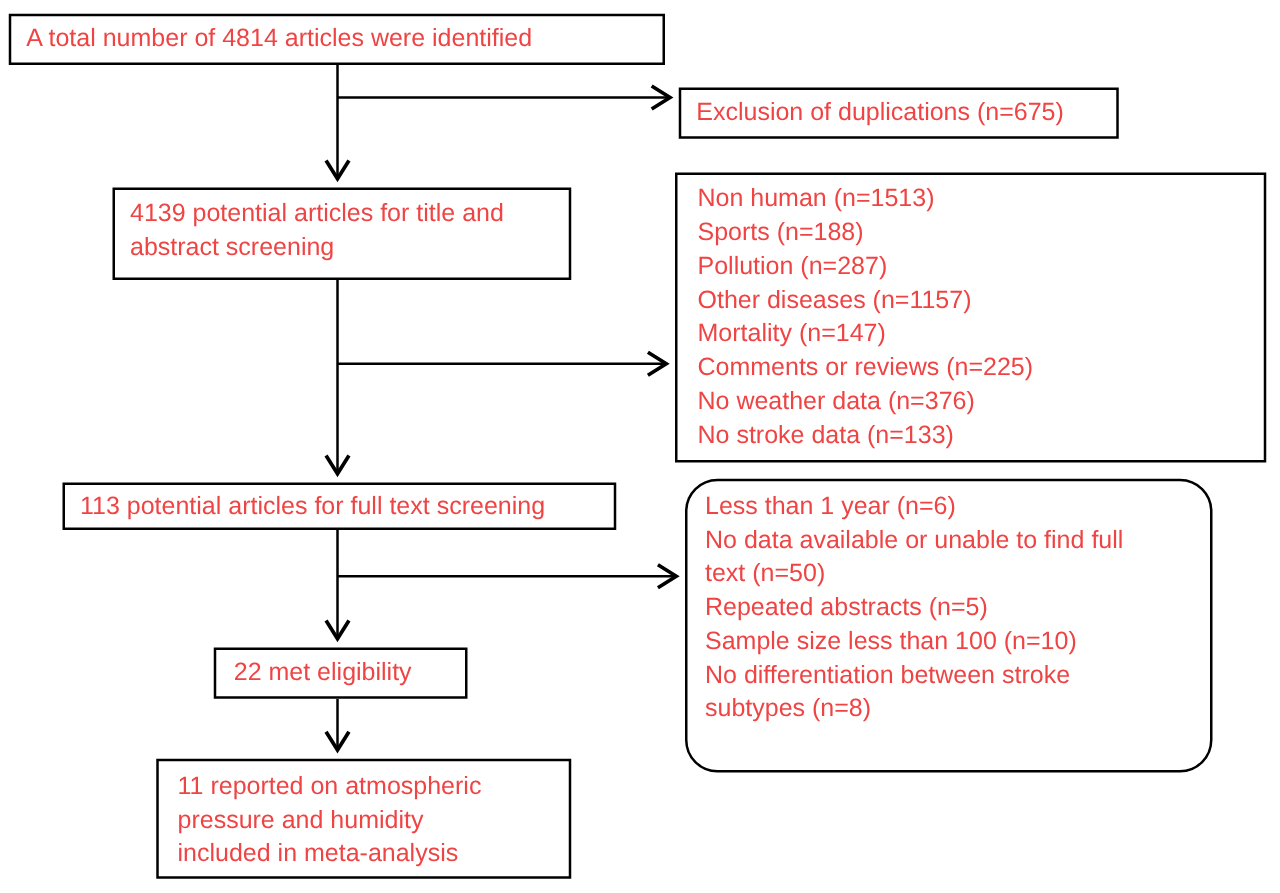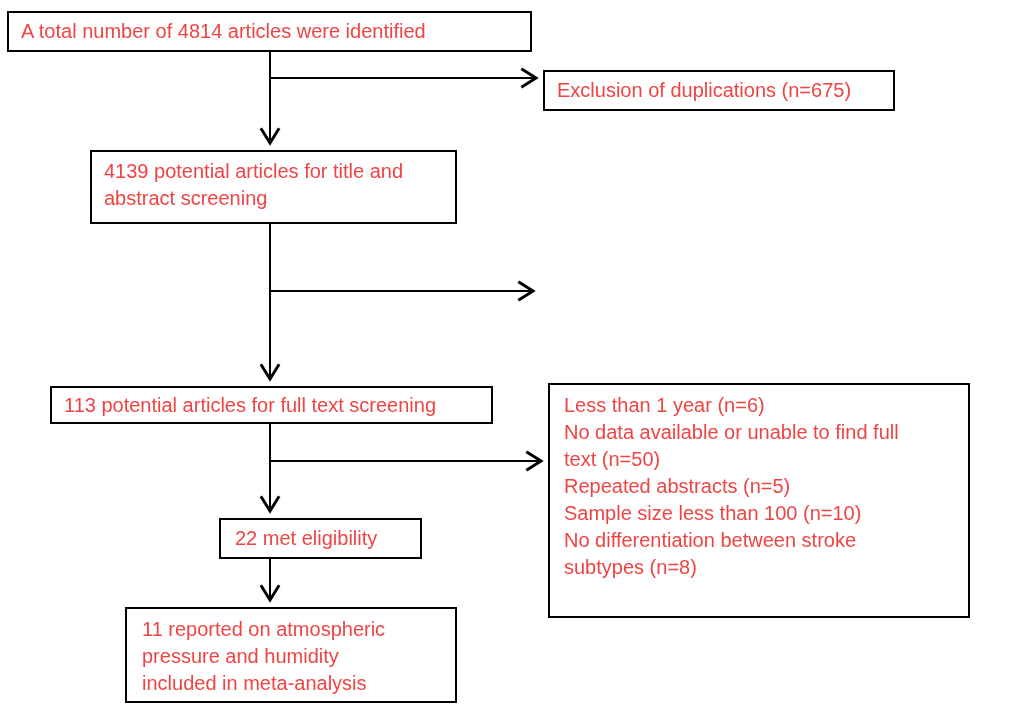--- a/index.html
+++ b/index.html
@@ -42,22 +42,22 @@
     stroke: #000000;
     stroke-width: 2;
   }
 
   
   #box-identified      { left: 7px;   top: 11px;  width: 525px; height: 41px;  padding-left: 12px; }
   #box-duplications    { left: 543px; top: 70px;  width: 352px; height: 41px;  padding-left: 12px; }
   #box-title-abstract  { left: 90px;  top: 150px; width: 367px; height: 74px;  padding: 6px 8px 0 12px; }
   #box-exclusions-1    { left: 540px; top: 138px; width: 473px; height: 232px; padding: 6px 8px 0 16px; }
   #box-full-text       { left: 50px;  top: 386px; width: 443px; height: 38px;  padding-left: 12px; }
-  #box-exclusions-2    { left: 548px; top: 383px; width: 422px; height: 235px; padding: 7px 8px 0 14px; }
-  #box-eligible        { left: 171px; top: 518px; width: 203px; height: 41px;  padding-left: 14px; margin-left: 48px; }
+  #box-exclusions-2    { left: 548px; top: 383px; width: 422px; height: 235px; padding: 7px 8px 0 14px; border-radius: 26px; }
+  #box-eligible        { left: 171px; top: 518px; width: 203px; height: 41px;  padding-left: 14px; }
   #box-meta            { left: 125px; top: 607px; width: 332px; height: 96px;  padding: 7px 8px 16px 15px; }
 </style>
 </head>
 <body>
 
 <div id="canvas">
 
   <svg id="arrow-layer" width="1024" height="714" viewBox="0 0 1024 714">
     <defs>
       <marker id="chev" viewBox="0 0 12 12" markerUnits="userSpaceOnUse" markerWidth="22" markerHeight="22" refX="10" refY="6" orient="auto">
@@ -73,20 +73,21 @@
     <line x1="270" y1="559" x2="270" y2="600" marker-end="url(#chev)"></line>
   </svg>
 
   <div id="box-identified" class="fc-box vcenter">A total number of 4814 articles were identified</div>
 
   <div id="box-duplications" class="fc-box vcenter">Exclusion of duplications (n=675)</div>
 
   <div id="box-title-abstract" class="fc-box">4139 potential articles for title and
 abstract screening</div>
 
+  <div id="box-exclusions-1" class="fc-box fc-list"><div>Non human (n=1513)</div><div>Sports (n=188)</div><div>Pollution (n=287)</div><div>Other diseases (n=1157)</div><div>Mortality (n=147)</div><div>Comments or reviews (n=225)</div><div>No weather data (n=376)</div><div>No stroke data (n=133)</div></div>
 
   <div id="box-full-text" class="fc-box vcenter">113 potential articles for full text screening</div>
 
   <div id="box-exclusions-2" class="fc-box fc-list"><div>Less than 1 year (n=6)</div><div>No data available or unable to find full
 text (n=50)</div><div>Repeated abstracts (n=5)</div><div>Sample size less than 100 (n=10)</div><div>No differentiation between stroke
 subtypes (n=8)</div></div>
 
   <div id="box-eligible" class="fc-box vcenter">22 met eligibility</div>
 
   <div id="box-meta" class="fc-box">11 reported on atmospheric

